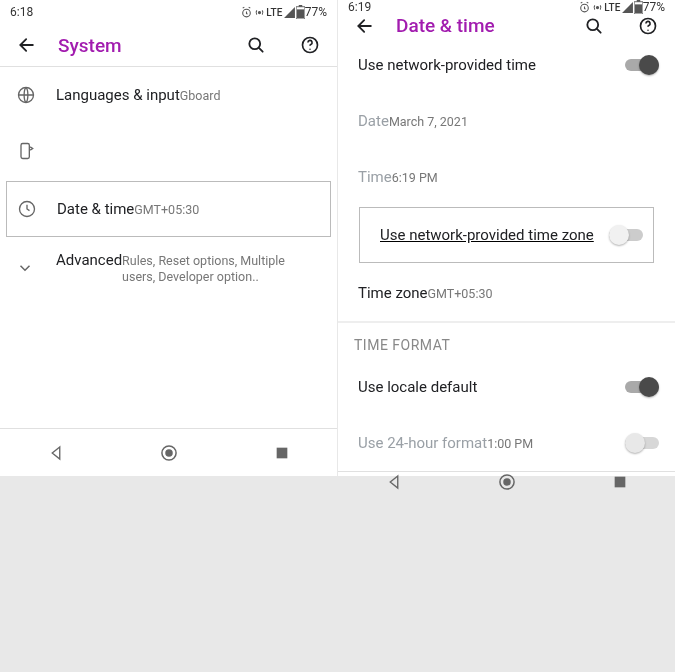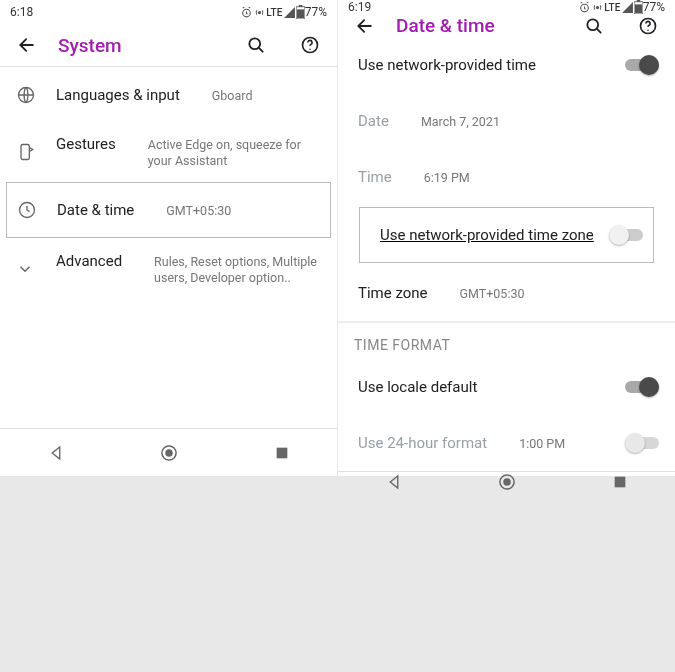--- a/index.html
+++ b/index.html
@@ -46,21 +46,21 @@
   
   .row {
     display: flex;
     align-items: center;
     padding: 12px 16px 12px 16px;
     min-height: 56px;
   }
   .row .lead { width: 40px; display:flex; align-items:center; justify-content:flex-start; color:#5f6368;}
   .row .texts { flex: 1; display:flex; }
   .row .label { font-size: 15px; color: #202124; }
-  .row .sub { font-size: 12.5px; color: #777; margin-top: 2px; line-height: 1.25; margin-left: 32px; }
+  .row .sub { font-size: 12.5px; color: #777; margin-top: 2px; line-height: 1.25; }
   .row.disabled .label { color: #9aa0a6; }
   .row.selected {
     border: 1px solid #bbb;
     margin: 2px 6px;
     padding: 10px 10px 10px 10px;
   }
   .row.selected .lead { width: 40px; }
   
   .toggle {
     width: 34px; height: 20px; position: relative;
@@ -168,24 +168,20 @@
     </span>
   </div>
 
   <div class="row">
     <span class="lead">
       <svg width="20" height="20" viewBox="0 0 24 24" fill="none" stroke="#666" stroke-width="1.6">
           <rect x="6" y="3" width="10" height="18" rx="2"></rect>
           <path d="M17 7l3 2-3 2"></path>
         </svg>
     </span>
-    <span class="texts">
-      <span class="label">Gestures</span>
-      <span class="sub">Active Edge on, squeeze for your Assistant</span>
-    </span>
   </div>
 
   <div class="row selected">
     <span class="lead">
       <svg width="20" height="20" viewBox="0 0 24 24" fill="none" stroke="#666" stroke-width="1.6">
           <circle cx="12" cy="12" r="9"></circle>
           <path d="M12 7v5l3 2"></path>
         </svg>
     </span>
     <span class="texts">

